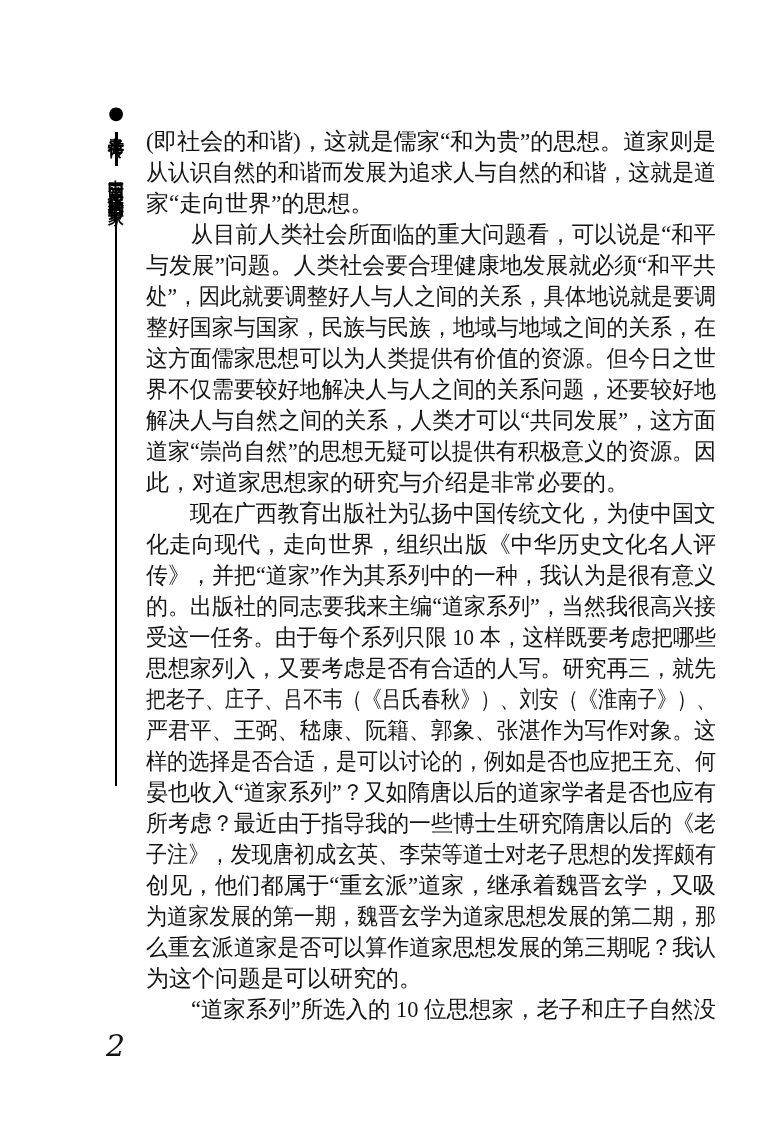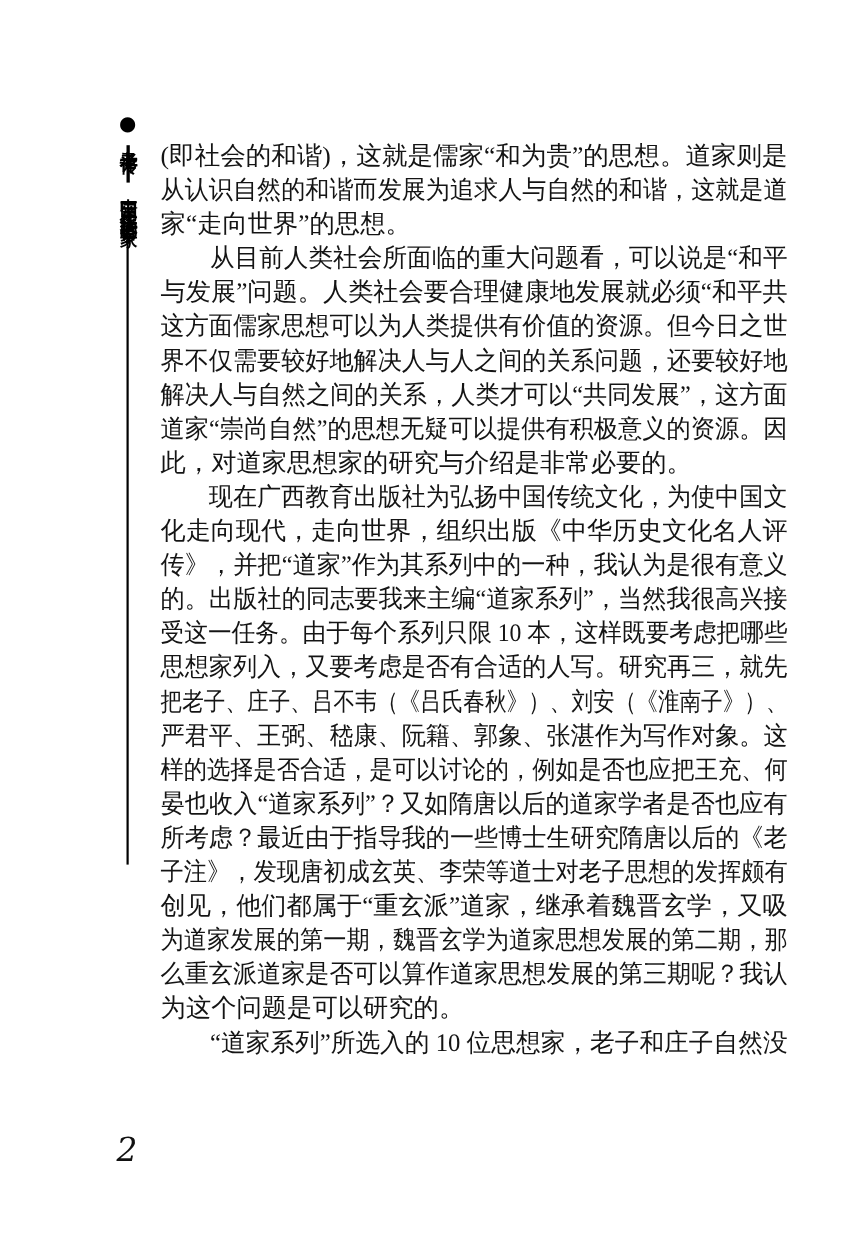--- a/index.html
+++ b/index.html
@@ -85,20 +85,22 @@
     <span class="v-text v-subtitle">中国第一位伟大的哲学家</span>
     <span class="v-rule"></span>
   </div>
 
   <div class="body-text">
     <div class="line"><span style="transform: scaleX(1.0093);">(即社会的和谐)，这就是儒家“和为贵”的思想。道家则是</span></div>
     <div class="line"><span style="transform: scaleX(0.953177);">从认识自然的和谐而发展为追求人与自然的和谐，这就是道</span></div>
     <div class="line end"><span style="transform: scaleX(1);">家“走向世界”的思想。</span></div>
     <div class="line"><span style="transform: scaleX(0.973995);">　　从目前人类社会所面临的重大问题看，可以说是“和平</span></div>
     <div class="line"><span style="transform: scaleX(0.995769);">与发展”问题。人类社会要合理健康地发展就必须“和平共</span></div>
+    <div class="line"><span style="transform: scaleX(0.937163);">处”，因此就要调整好人与人之间的关系，具体地说就是要调</span></div>
+    <div class="line"><span style="transform: scaleX(0.953177);">整好国家与国家，民族与民族，地域与地域之间的关系，在</span></div>
     <div class="line"><span style="transform: scaleX(0.953177);">这方面儒家思想可以为人类提供有价值的资源。但今日之世</span></div>
     <div class="line"><span style="transform: scaleX(0.953177);">界不仅需要较好地解决人与人之间的关系问题，还要较好地</span></div>
     <div class="line"><span style="transform: scaleX(0.957304);">解决人与自然之间的关系，人类才可以“共同发展”，这方面</span></div>
     <div class="line"><span style="transform: scaleX(0.957304);">道家“崇尚自然”的思想无疑可以提供有积极意义的资源。因</span></div>
     <div class="line end"><span style="transform: scaleX(1);">此，对道家思想家的研究与介绍是非常必要的。</span></div>
     <div class="line"><span style="transform: scaleX(0.953177);">　　现在广西教育出版社为弘扬中国传统文化，为使中国文</span></div>
     <div class="line"><span style="transform: scaleX(0.991304);">化走向现代，走向世界，组织出版《中华历史文化名人评</span></div>
     <div class="line"><span style="transform: scaleX(0.957304);">传》，并把“道家”作为其系列中的一种，我认为是很有意义</span></div>
     <div class="line"><span style="transform: scaleX(0.957304);">的。出版社的同志要我来主编“道家系列”，当然我很高兴接</span></div>
     <div class="line"><span style="transform: scaleX(0.935193);">受这一任务。由于每个系列只限 10 本，这样既要考虑把哪些</span></div>

